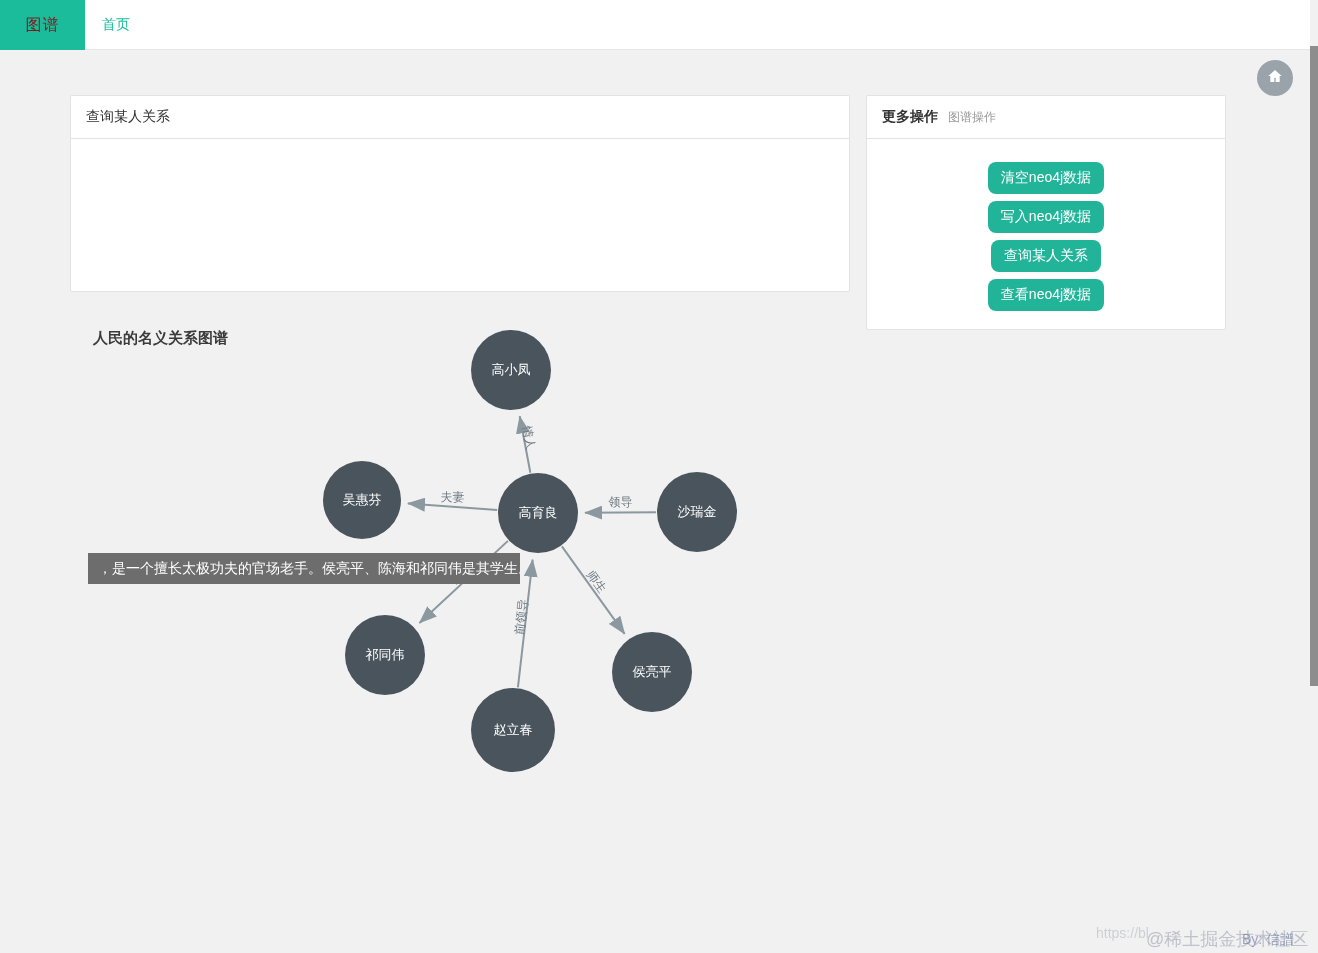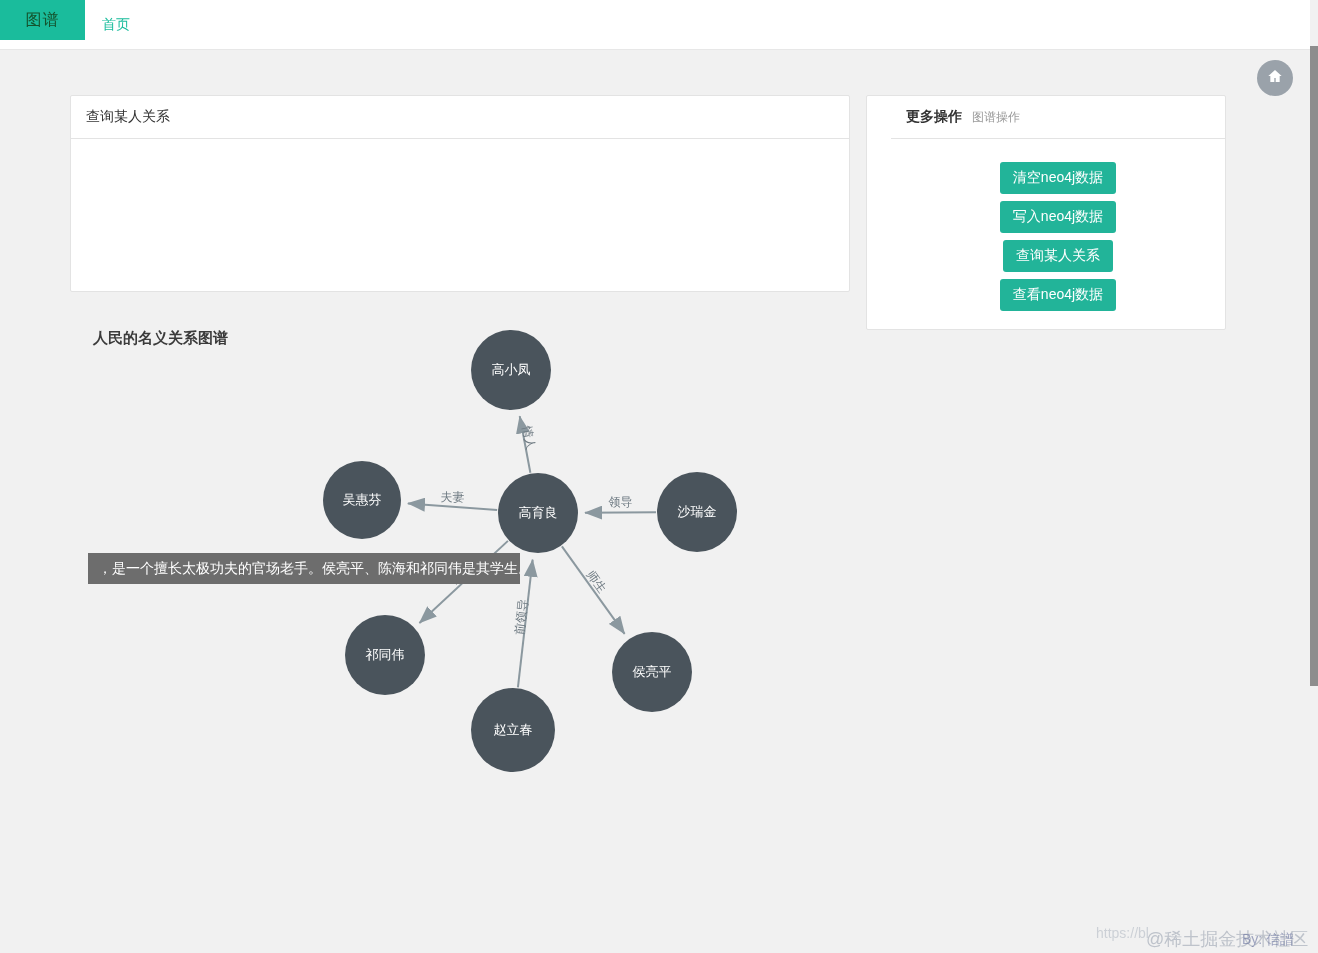--- a/index.html
+++ b/index.html
@@ -14,23 +14,23 @@
 
   
   .navbar {
     position: absolute; top: 0; left: 0;
     width: 1310px; height: 50px;
     background: #ffffff;
     border-bottom: 1px solid #e7e7e7;
     display: flex; align-items: stretch;
   }
   .brand {
-    width: 85px; height: 40px;
+    width: 85px; height: 50px;
     background: #1abc9c;
-    color: #14532d;
+    color: #7f1d1d;
     display: flex; align-items: center; justify-content: center;
     font-size: 16px; letter-spacing: 1px;
     cursor: pointer;
   }
   .nav-links { display: flex; align-items: stretch; }
   .nav-link {
     display: flex; align-items: center;
     padding: 4px 17px;
     color: #1abc9c;
     font-size: 14px;
@@ -63,21 +63,21 @@
     color: #333;
   }
   .panel-heading .sub {
     font-size: 12px;
     color: #9a9a9a;
     margin-left: 6px;
   }
   .panel-body { padding: 15px; }
 
   #panel-query { left: 70px; top: 95px; width: 780px; height: 197px; }
-  #panel-ops   { left: 866px; top: 95px; width: 360px; height: 235px; padding-left: 24px; }
+  #panel-ops   { left: 866px; top: 95px; width: 360px; height: 235px; }
 
   
   .form-row {
     display: flex; align-items: flex-start;
     margin-top: 27px;
   }
   .form-label {
     width: 160px;
     text-align: right;
     padding-right: 15px;
@@ -94,21 +94,21 @@
     color: #808080;
     border: 1px solid #dcdcdc;
     border-radius: 3px;
     background: #fff;
     outline: none;
     font-family: "Liberation Sans", "DejaVu Sans", sans-serif;
   }
   .btn {
     display: inline-block;
     border: none;
-    border-radius: 3px;
+    border-radius: 8px;
     background: #22b499;
     color: #ffffff;
     font-size: 14px;
     padding: 8px 14px;
     cursor: pointer;
     font-family: "Liberation Sans", "DejaVu Sans", sans-serif;
   }
   #submit-btn { margin-top: 15px; }
 
   

